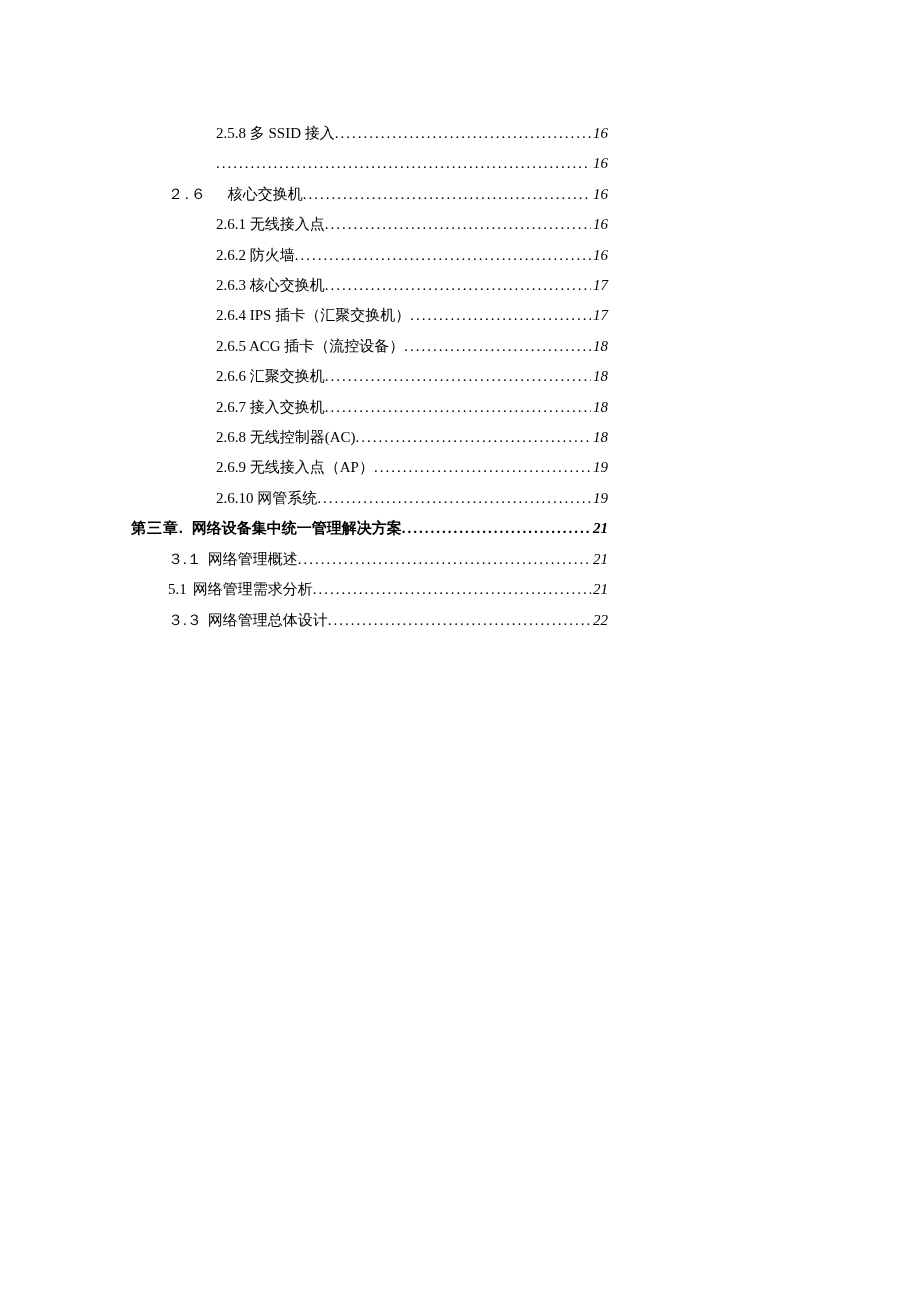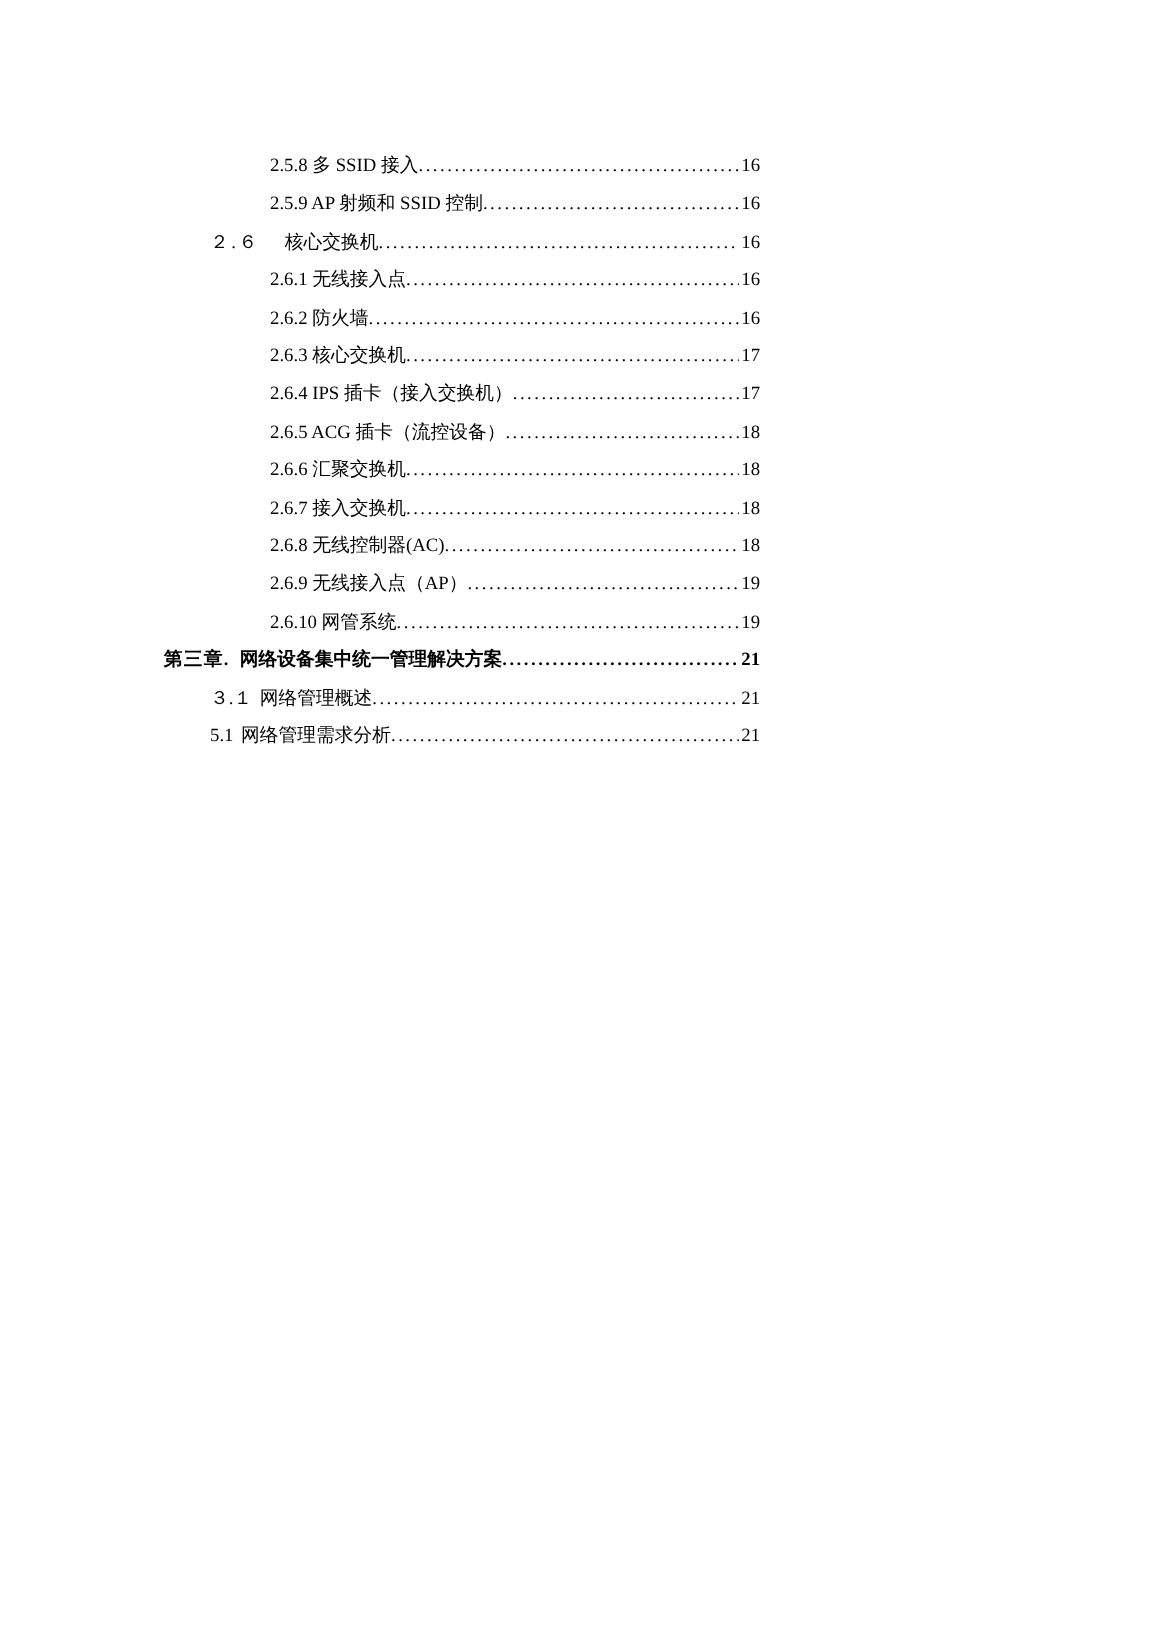--- a/index.html
+++ b/index.html
@@ -35,38 +35,37 @@
   .label   { flex: 0 0 auto; }
   .leader  {
     flex: 1 1 auto;
     overflow: hidden;
     letter-spacing: 2px;
     color: #000;
   }
   .leader::after {
     content: "..............................................................................................................................................................................................";
   }
-  .pagenum { flex: 0 0 auto; padding-left: 2px; }
+  .pagenum { flex: 0 0 auto; padding-left: 2px; font-style: italic; }
   .sec26-prefix { letter-spacing: 2px; }
   .chapter-prefix { letter-spacing: 1px; }
 </style>
 </head>
 <body>
 
 <div class="page">
   <div class="toc">
 
     <div class="row indent-c">
       <span class="label">2.5.8 多 SSID 接入</span>
       <span class="leader"></span>
       <span class="pagenum">16</span>
     </div>
 
     <div class="row indent-c">
-      <span class="label">2.5.9 AP 射频和 SSID 控制</span>
       <span class="leader"></span>
       <span class="pagenum">16</span>
     </div>
 
     <div class="row indent-b">
       <span class="label sec26-prefix">２.６</span>
       <span class="label" style="padding-left:20px">核心交换机</span>
       <span class="leader"></span>
       <span class="pagenum">16</span>
     </div>
@@ -83,21 +82,21 @@
       <span class="pagenum">16</span>
     </div>
 
     <div class="row indent-c">
       <span class="label">2.6.3 核心交换机</span>
       <span class="leader"></span>
       <span class="pagenum">17</span>
     </div>
 
     <div class="row indent-c">
-      <span class="label">2.6.4 IPS 插卡（接入交换机）</span>
+      <span class="label">2.6.4 IPS 插卡（汇聚交换机）</span>
       <span class="leader"></span>
       <span class="pagenum">17</span>
     </div>
 
     <div class="row indent-c">
       <span class="label">2.6.5 ACG 插卡（流控设备）</span>
       <span class="leader"></span>
       <span class="pagenum">18</span>
     </div>
 
@@ -145,15 +144,21 @@
       <span class="pagenum">21</span>
     </div>
 
     <div class="row indent-b">
       <span class="label">5.1</span>
       <span class="label" style="padding-left:6px">网络管理需求分析</span>
       <span class="leader"></span>
       <span class="pagenum">21</span>
     </div>
 
+    <div class="row indent-b">
+      <span class="label">３.３</span>
+      <span class="label" style="padding-left:6px">网络管理总体设计</span>
+      <span class="leader"></span>
+      <span class="pagenum">22</span>
+    </div>
 
   </div>
 </div>
 
 </body></html>

